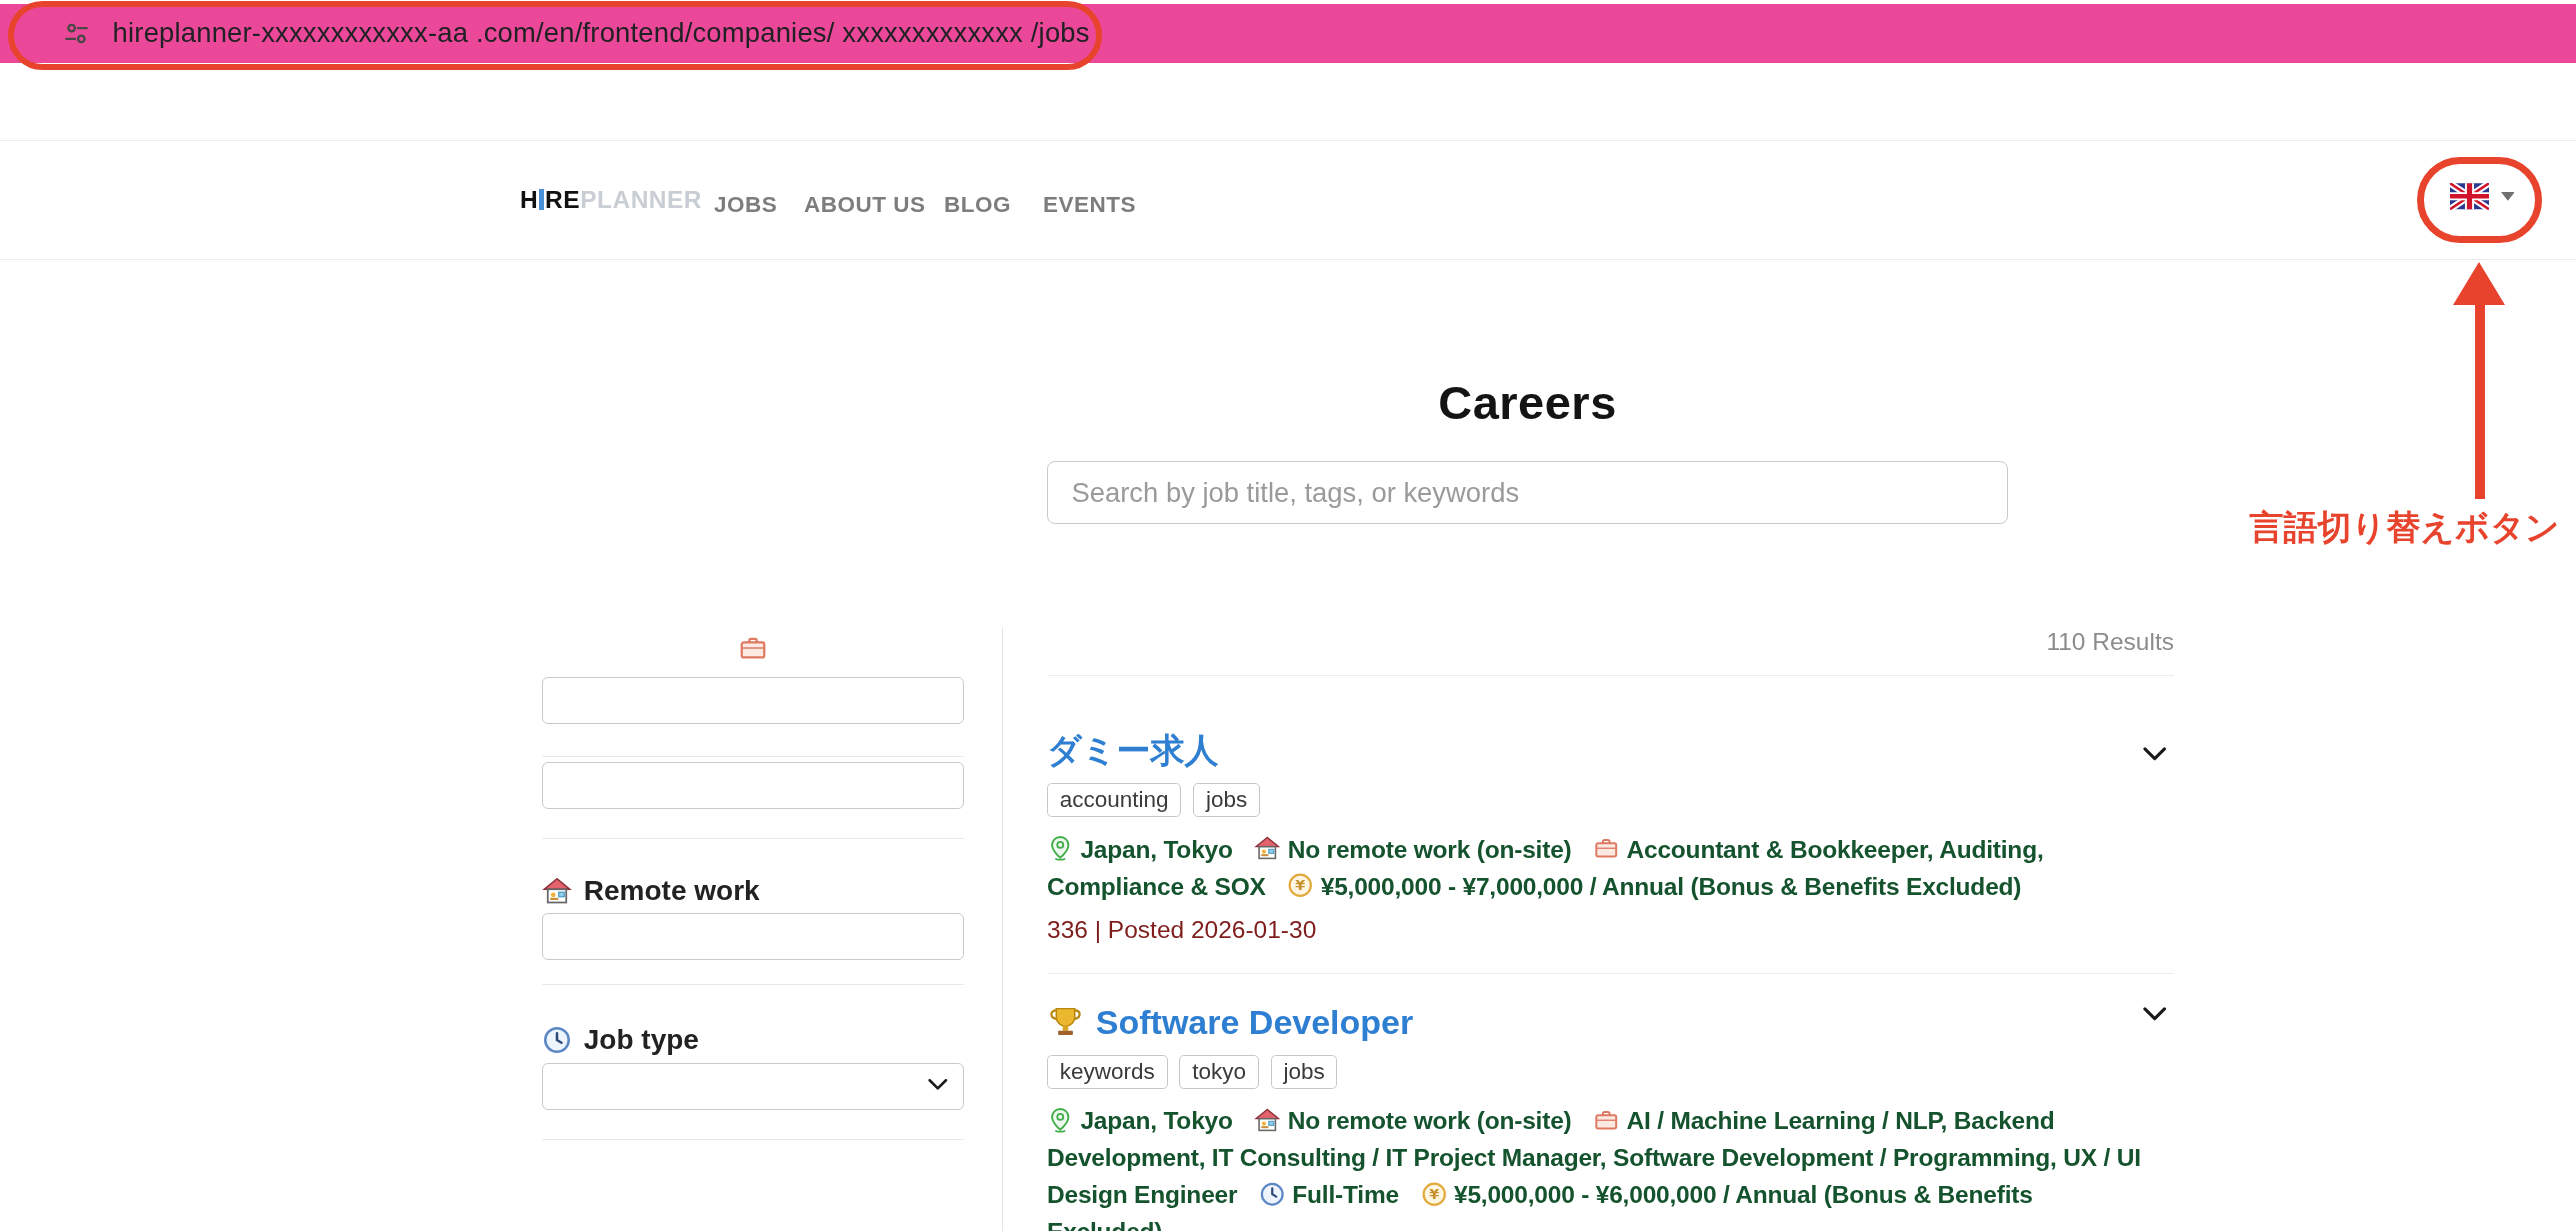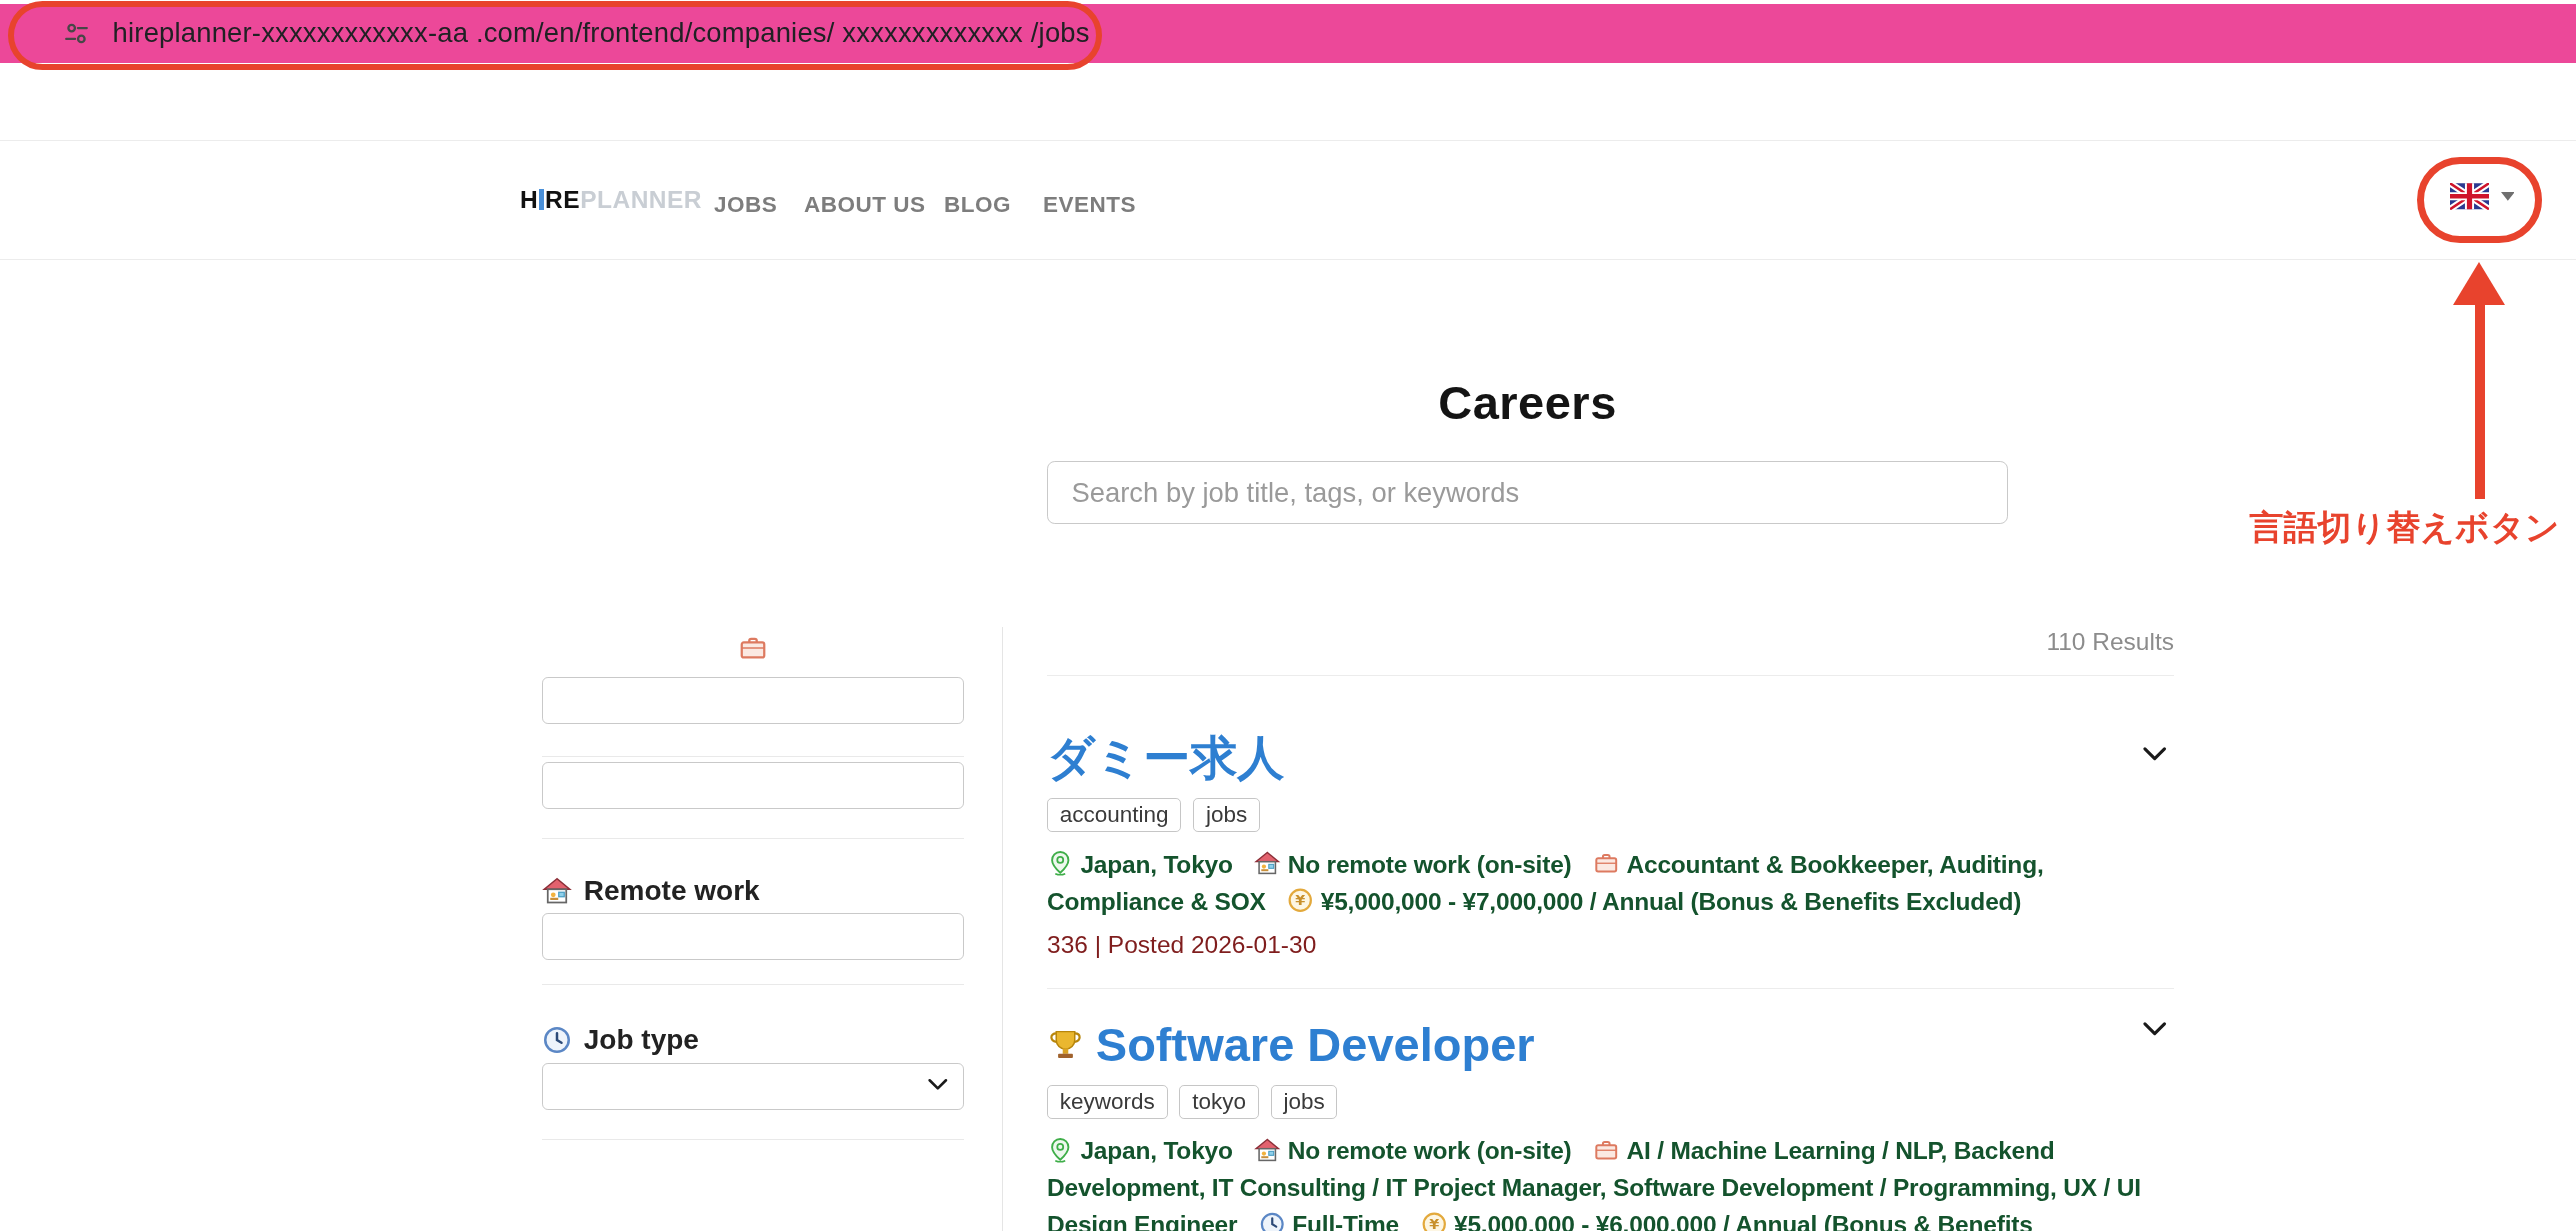--- a/index.html
+++ b/index.html
@@ -67,21 +67,21 @@
   .m-g4l { margin-top:39px; } .m-g4i { margin-top:5.9px;  } .m-g4d { margin-top:29px; }
   .v-divider { position:absolute; left:1002px; top:627px; width:1px; height:604px; background:#e5e5e5; }
   
   .results { position:absolute; left:1047px; top:623px; width:1127px; }
   .results-count { text-align:right; font-size:24.5px; color:#8c8c8c; line-height:29px; margin-top:3.9px; }
   .r-divider { border-bottom:1px solid #ececec; margin-top:19.6px; }
   .job-card { position:relative; }
   .job-card.first  { padding-top:55px; }
   .job-card.second { padding-top:29px; }
   .job-title-row { display:flex; align-items:center; gap:11.8px; }
-  .job-title { font-size:47px; font-weight:600; color:#2E7FD1; line-height:1.15; cursor:pointer; }
+  .job-title { font-size:34px; font-weight:600; color:#2E7FD1; line-height:1.15; cursor:pointer; }
   .trophy { width:37px; height:37px; flex:0 0 auto; }
   .job-chevron { position:absolute; right:5.9px; cursor:pointer; }
   .job-card.first  .job-chevron { top:69px; }
   .job-card.second .job-chevron { top:31px; }
   .tag-row { margin-top:12.7px; }
   .tag-pill { display:inline-block; border:1px solid #c6c6c6; border-radius:4.9px; padding:2.9px 11.8px;
               font-size:22.5px; color:#3a3a3a; background:#fff; margin-right:11.8px; cursor:pointer; }
   .job-meta { margin-top:13.7px; font-size:24.5px; font-weight:700; color:#14532d;
               line-height:37px; letter-spacing:-0.2px; }
   .seg { margin-right:21.6px; }

